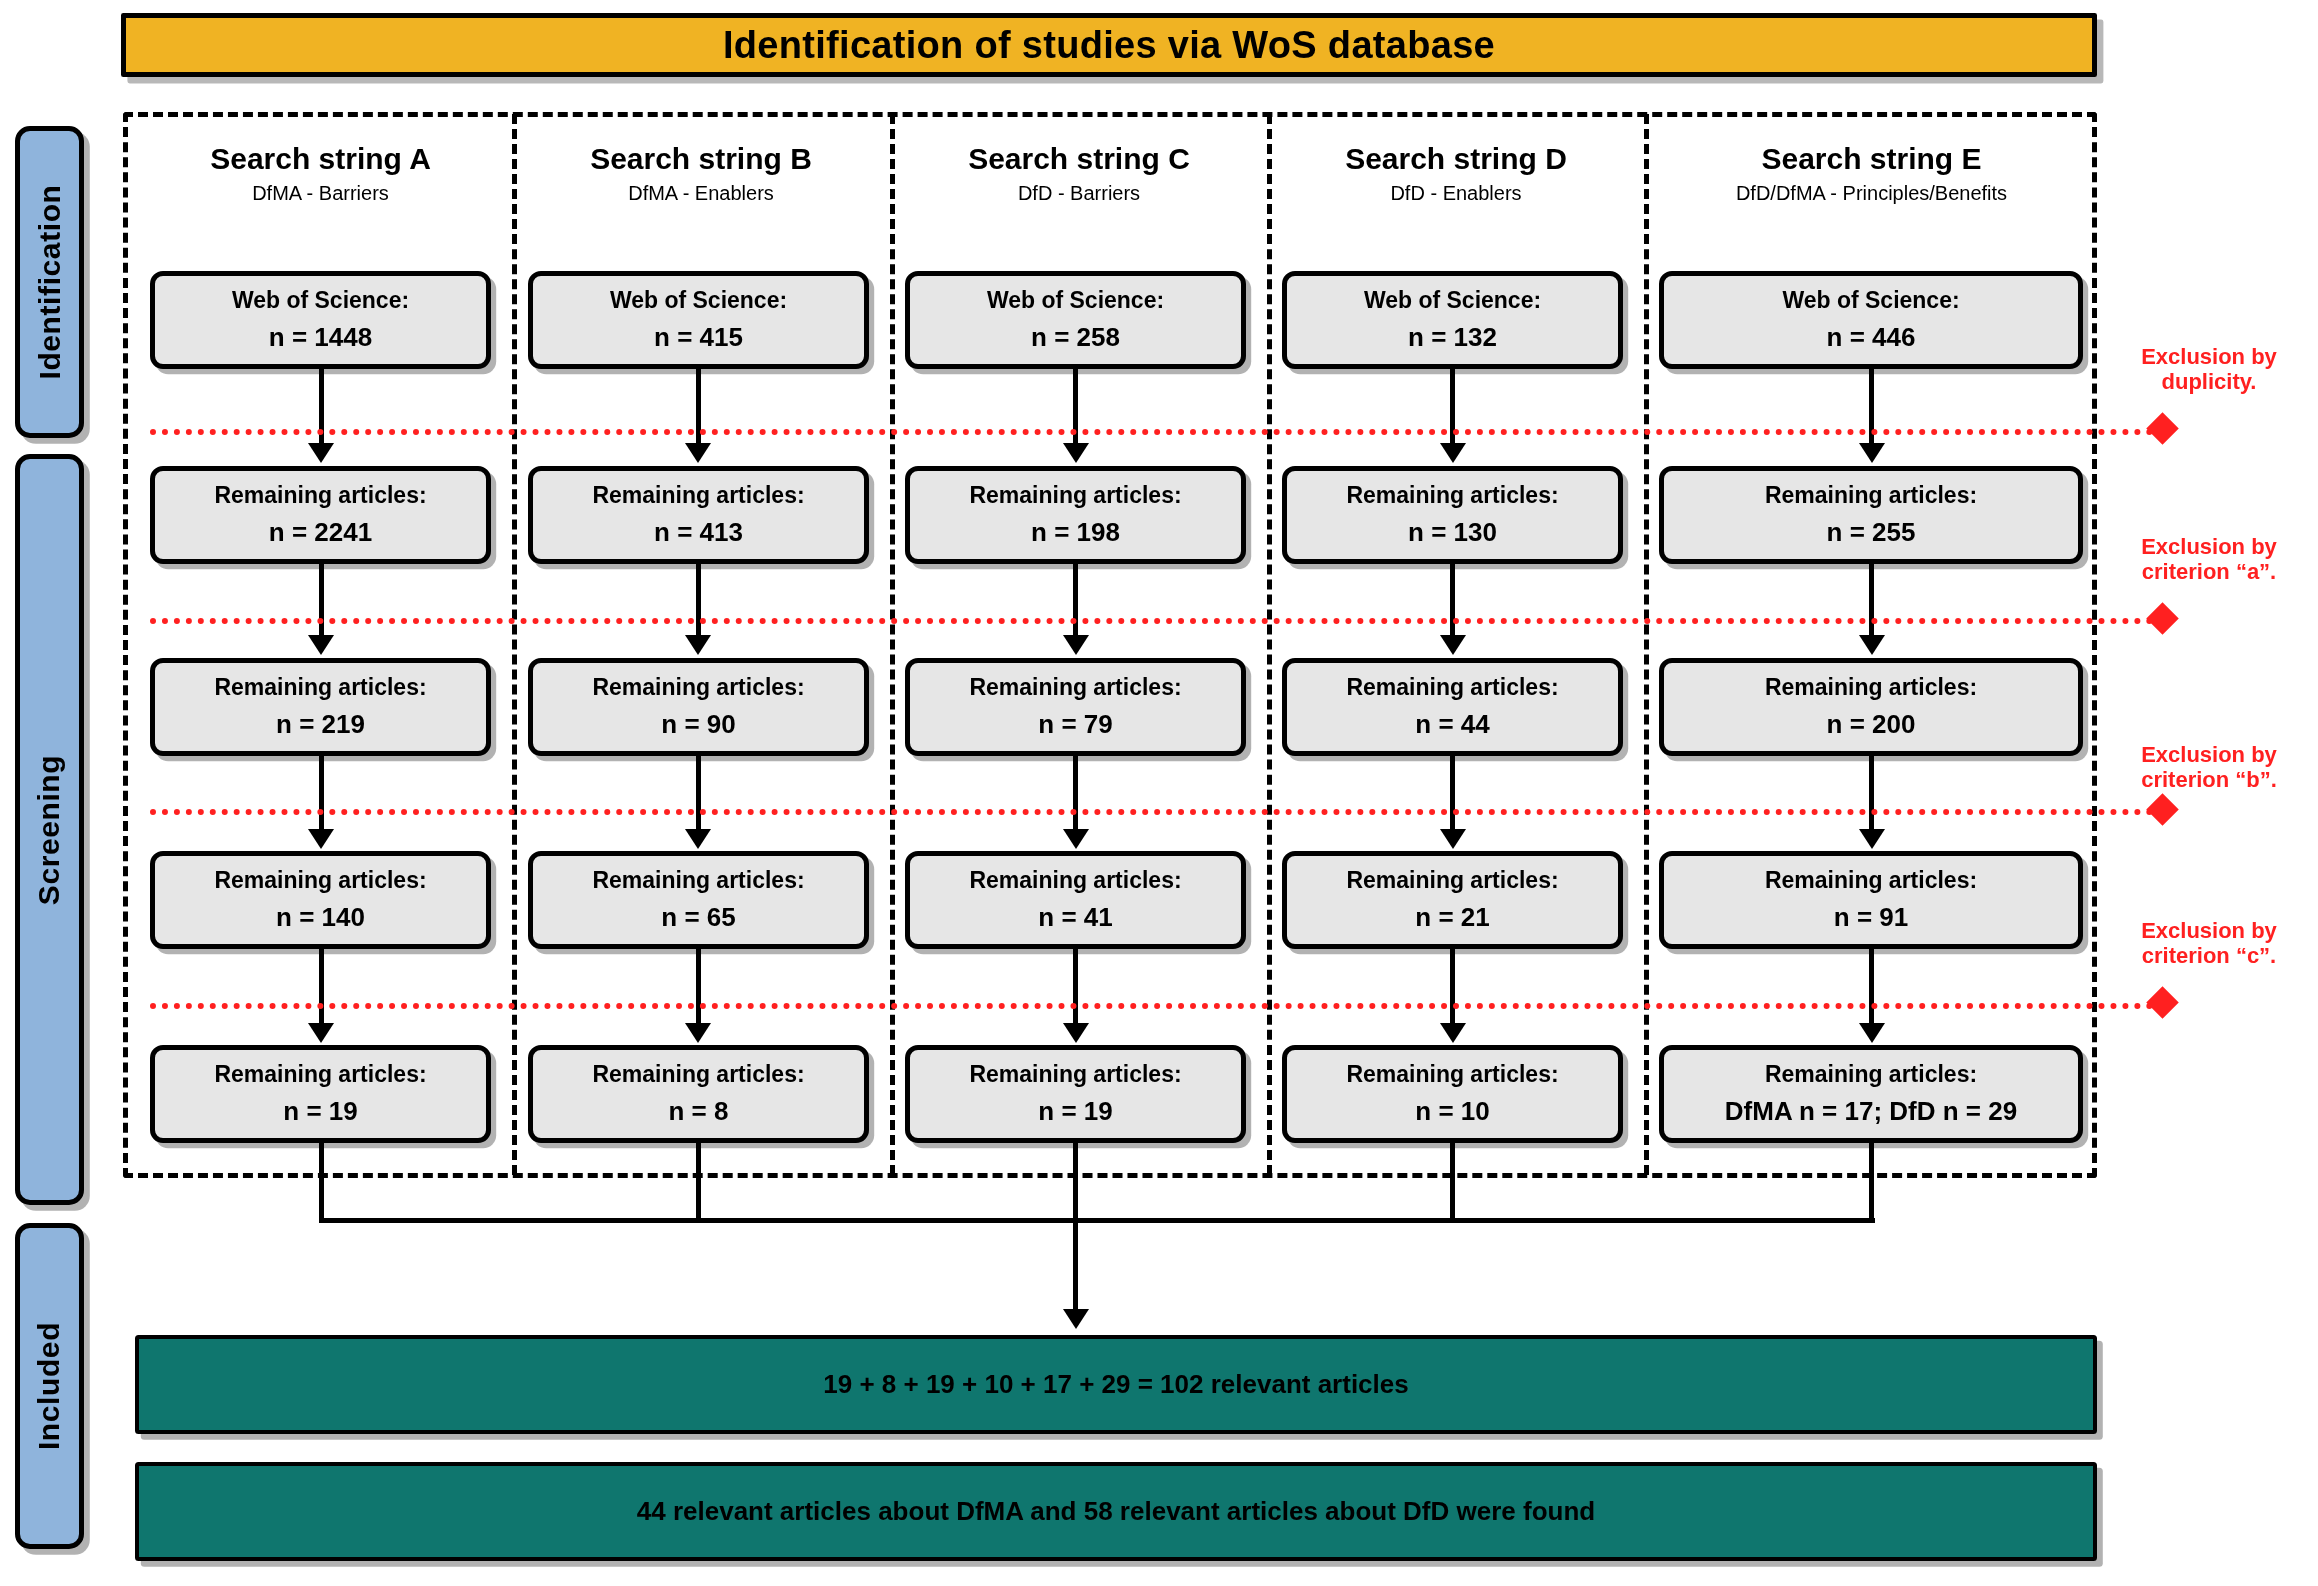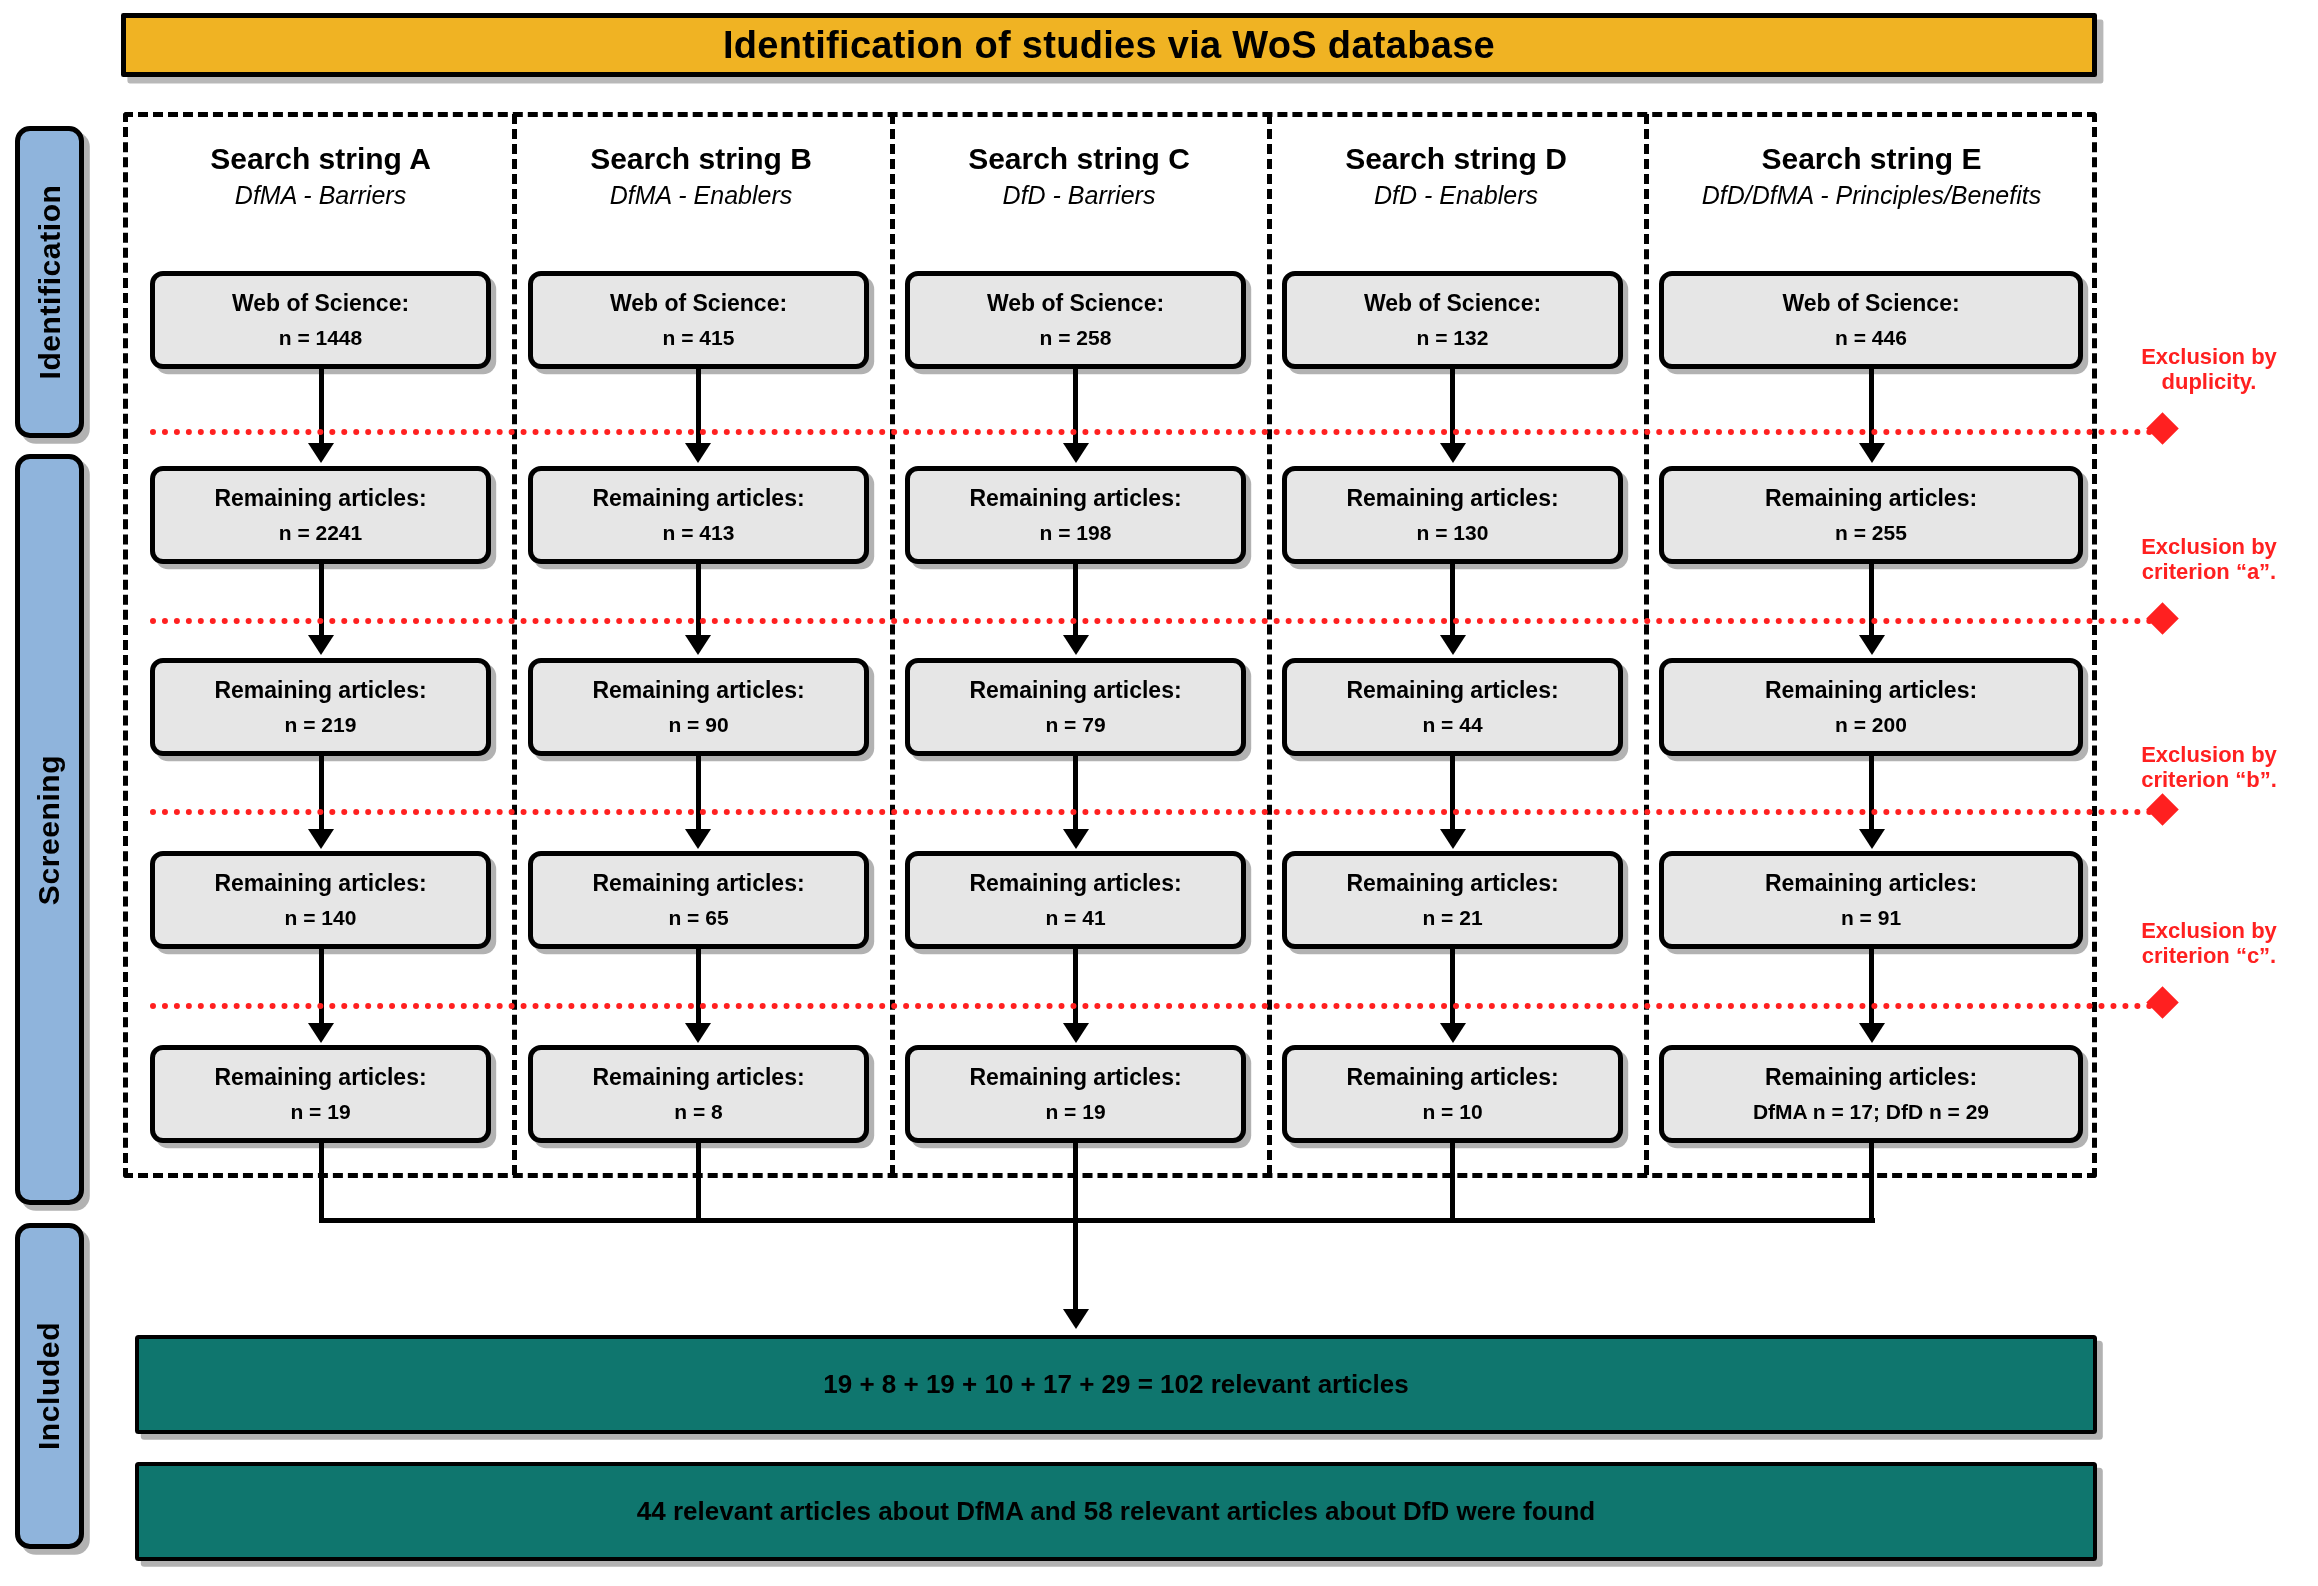--- a/index.html
+++ b/index.html
@@ -63,35 +63,35 @@
   }
 
   
   .col-head {
     text-align: center;
   }
   .col-head .hl1 {
     font-size: 30px; font-weight: bold; line-height: 1.05; white-space: nowrap;
   }
   .col-head .hl2 {
-    font-size: 25px; font-weight: normal; line-height: 1.1; margin-top: 7px; white-space: nowrap; font-style: italic;
+    font-size: 20px; font-weight: normal; line-height: 1.1; margin-top: 7px; white-space: nowrap;
   }
 
   
   .flow-box {
     background: #E6E6E6;
     border: 5.2px solid #000;
     border-radius: 13px;
     display: flex; flex-direction: column;
     align-items: center; justify-content: center;
     box-shadow: 5.2px 5.2px 0 rgba(0,0,0,0.30);
     text-align: center;
   }
   .flow-box .l1 { font-size: 23px; font-weight: bold; line-height: 1.12; white-space: nowrap; }
-  .flow-box .l2 { font-size: 21px; font-weight: bold; line-height: 1.12; margin-top: 9.3px; white-space: nowrap; }
+  .flow-box .l2 { font-size: 26px; font-weight: bold; line-height: 1.12; margin-top: 9.3px; white-space: nowrap; }
 
   
   .summary-box {
     background: #0f766e;
     border: 4.7px solid #000;
     border-radius: 3.5px;
     display: flex; align-items: center; justify-content: center;
     box-shadow: 5.8px 5.8px 0 rgba(0,0,0,0.30);
   }
   .summary-box .txt { font-size: 26px; font-weight: bold; text-align: center; }

